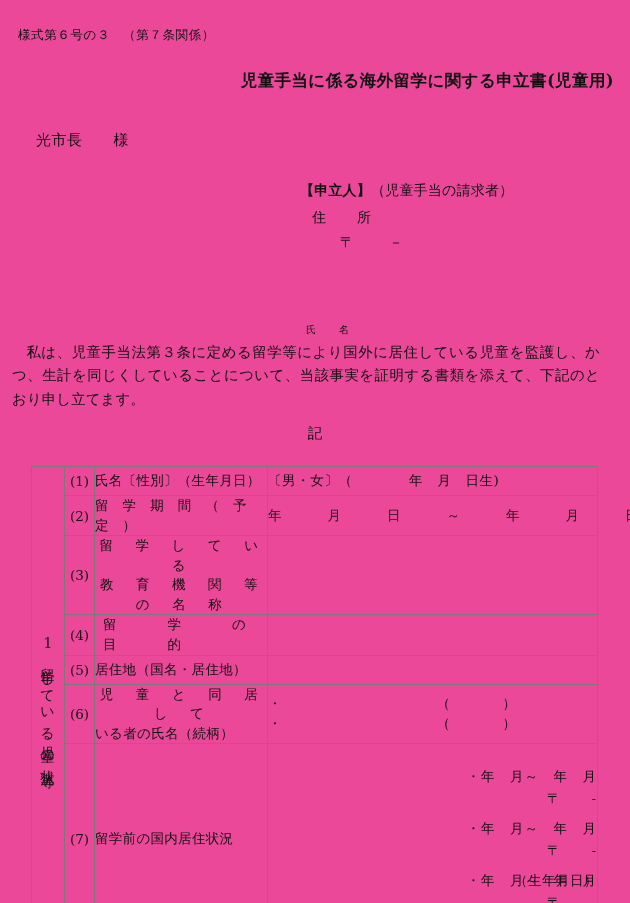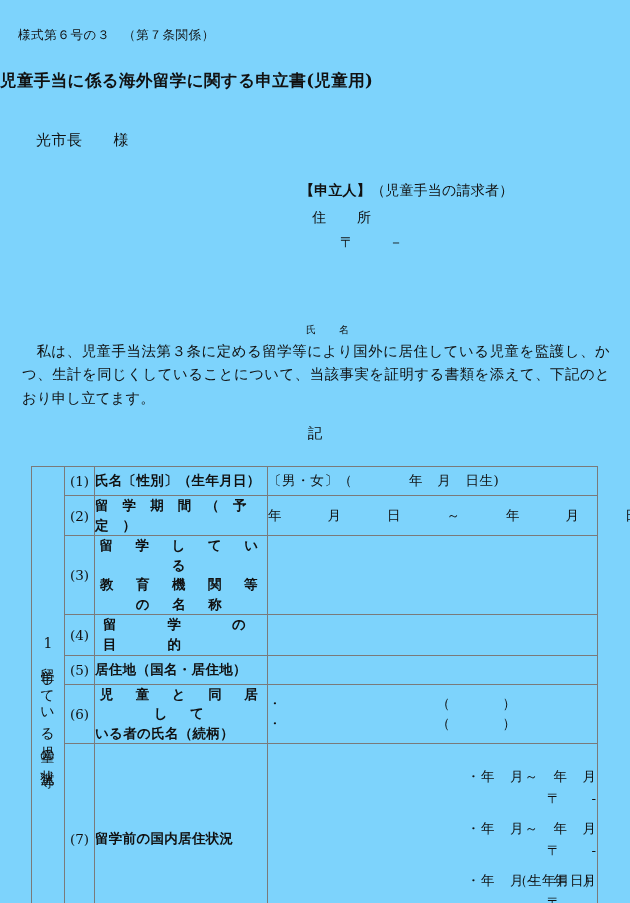--- a/index.html
+++ b/index.html
@@ -9,41 +9,41 @@
   }
   body {
     font-family: "DejaVu Serif", "Liberation Serif", serif;
     color: #111111;
     -webkit-font-smoothing: antialiased;
   }
   .page {
     position: relative;
     width: 630px;
     height: 903px;
-    background: #7dd3fc;
+    background: #ec4899;
     overflow: hidden;
     box-sizing: border-box;
   }
 
   
   .form-no {
     position: absolute;
     left: 18px;
     top: 27px;
     font-size: 12.5px;
     letter-spacing: 0.6px;
     white-space: nowrap;
   }
 
   .doc-title {
     position: absolute;
     left: 0;
     top: 70px;
     width: 614px;
-    text-align: left;
+    text-align: right;
     font-size: 16.5px;
     font-weight: bold;
     letter-spacing: 0.4px;
     white-space: nowrap;
   }
 
   .addressee {
     position: absolute;
     left: 36px;
     top: 131px;
@@ -88,29 +88,28 @@
     top: 282px;
     font-size: 10px;
     letter-spacing: 1px;
     white-space: nowrap;
     margin-top: 41px;
   }
 
   
   .body-text {
     position: absolute;
-    left: 22px;
+    left: 12px;
     top: 341px;
     width: 588px;
     font-size: 14.4px;
     line-height: 1.62;
     text-align: justify;
     text-indent: 1em;
     letter-spacing: 0.15px;
-    font-family: Liberation Mono, monospace;
   }
 
   .ki-mark {
     position: absolute;
     left: 0;
     top: 424px;
     width: 630px;
     text-align: center;
     font-size: 14.5px;
   }
@@ -160,21 +159,21 @@
   .num-cell {
     width: 29px;
     text-align: center;
     font-size: 12.5px;
   }
 
   .label-cell {
     width: 172px;
     padding: 5px 8px 5px 9px;
     font-size: 13.6px;
-    font-weight: bold;
+    font-weight: normal;
     line-height: 1.45;
   }
   .label-cell .spread {
     display: block;
     letter-spacing: 4.5px;
     text-align: center;
   }
   .label-cell .spread-wide {
     display: block;
     letter-spacing: 8px;

